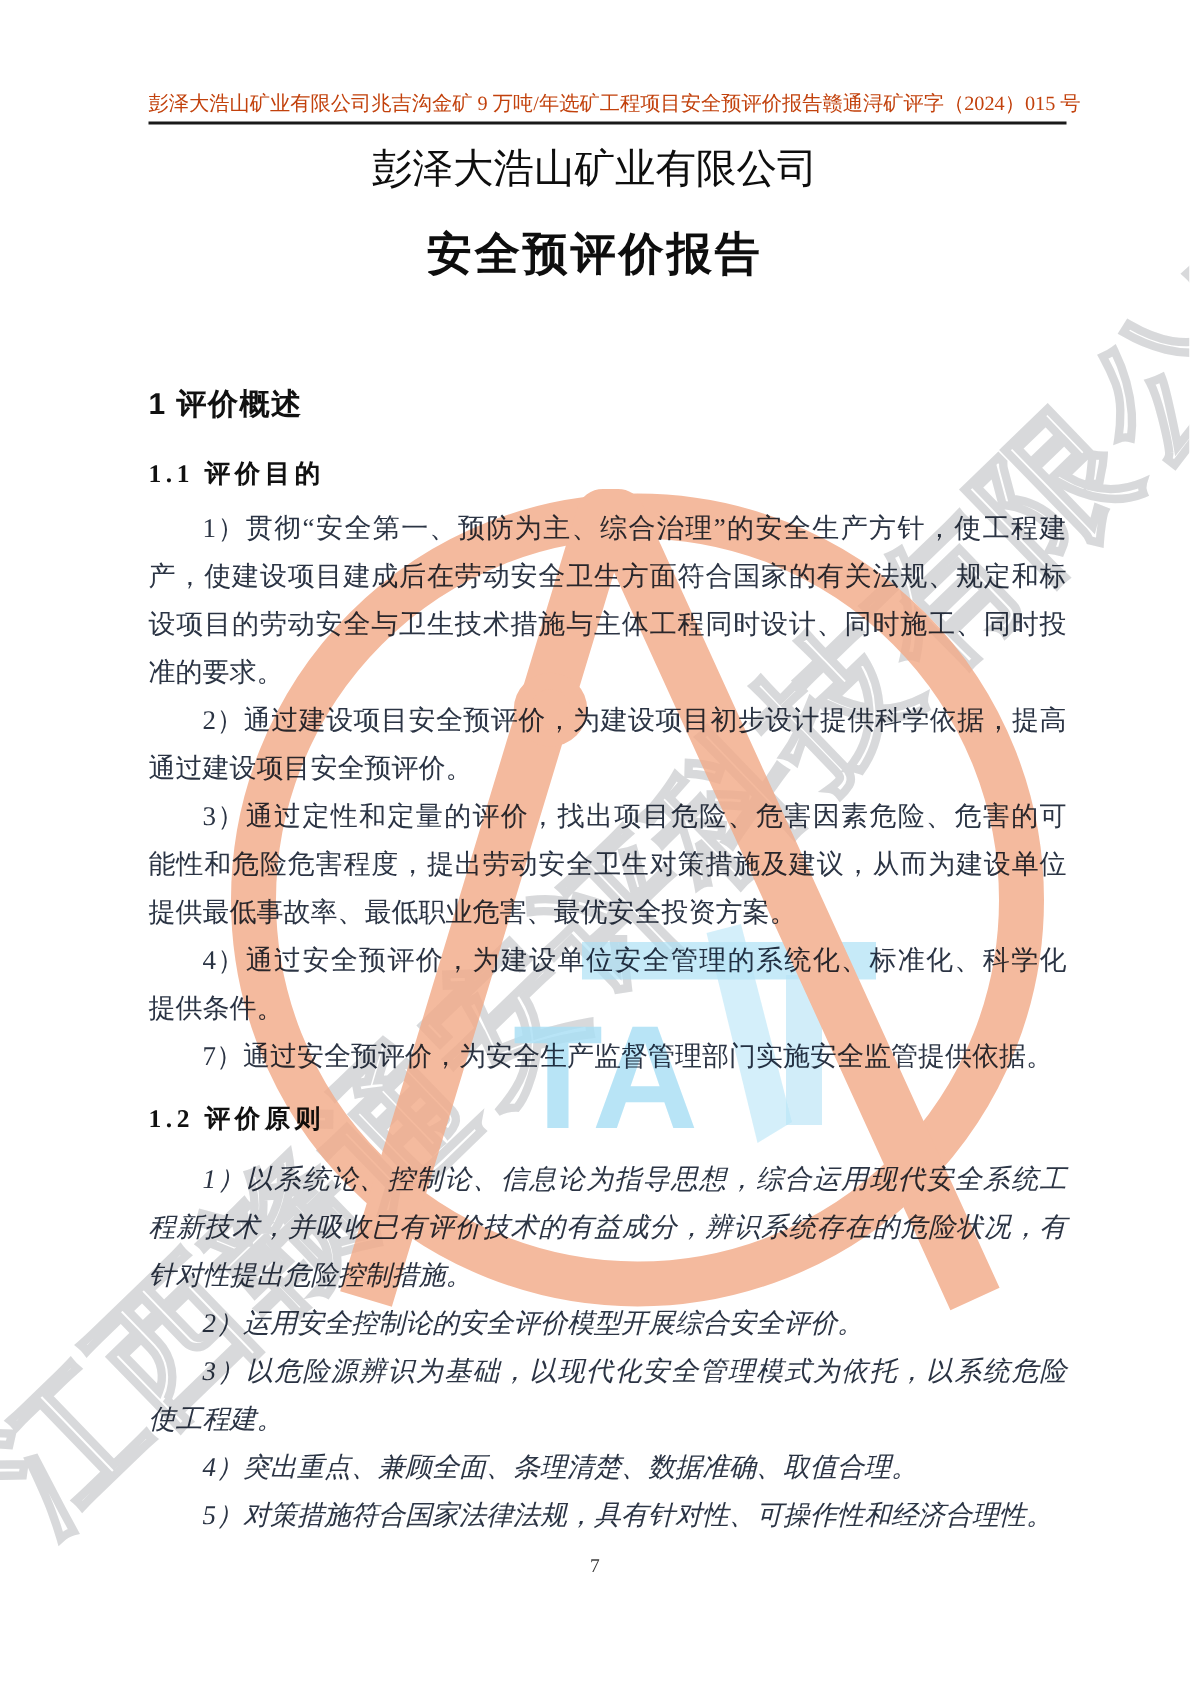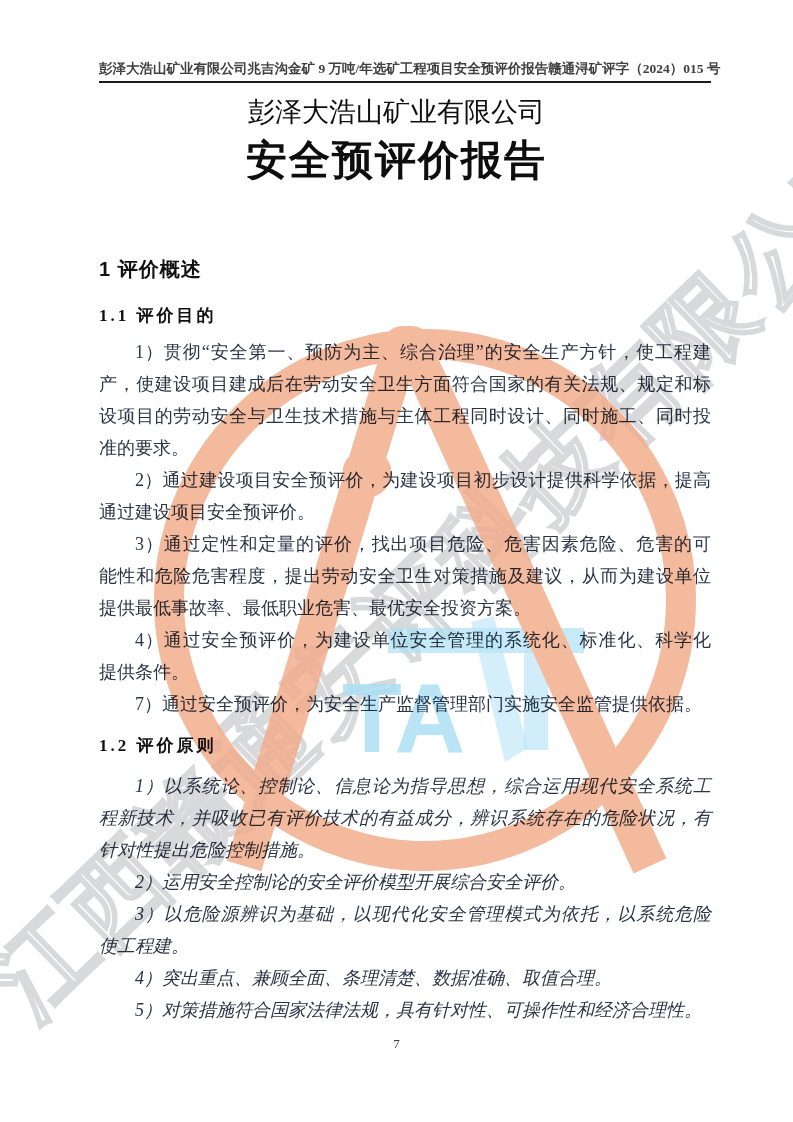--- a/index.html
+++ b/index.html
@@ -8,28 +8,28 @@
     width:793px;height:1122px;
     background:#ffffff;
     overflow:hidden;
     font-family:"Liberation Serif","DejaVu Serif",serif;
     color:#2b3444;
   }
   
   .hdr{
     position:absolute;left:99px;top:60px;width:612px;
     display:flex;justify-content:space-between;align-items:flex-end;
-    font-size:13.5px;font-weight:bold;color:#404040;
+    font-size:13.5px;font-weight:normal;color:#c2410c;
     border-bottom:2px solid #1a1a1a;padding-bottom:3px;
     white-space:nowrap;
   }
   
   .titles{position:absolute;left:0;top:92px;width:793px;text-align:center;color:#0e0e0e;}
   .title-serif{font-size:27px;font-weight:normal;line-height:41px;font-family:"Liberation Serif","DejaVu Serif",serif;}
-  .title-hei{font-size:41px;font-weight:bold;line-height:50px;margin-top:2px;
+  .title-hei{font-size:30px;font-weight:bold;line-height:50px;margin-top:12px;
     font-family:Liberation Sans, sans-serif;letter-spacing:2px;}
   
   .h-sec{
     position:absolute;left:99px;color:#111111;
     font-family:"Liberation Sans","DejaVu Sans",sans-serif;
     font-weight:bold;font-size:20px;letter-spacing:1px;
   }
   .h-sub{
     position:absolute;left:99px;color:#111111;
     font-family:"Liberation Serif","DejaVu Serif",serif;

